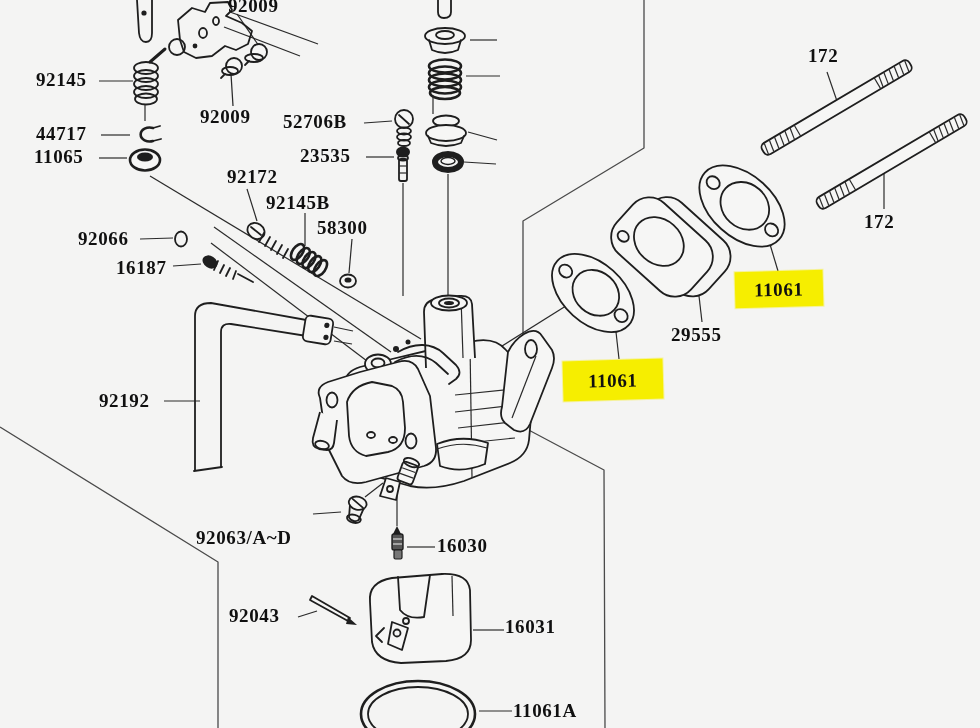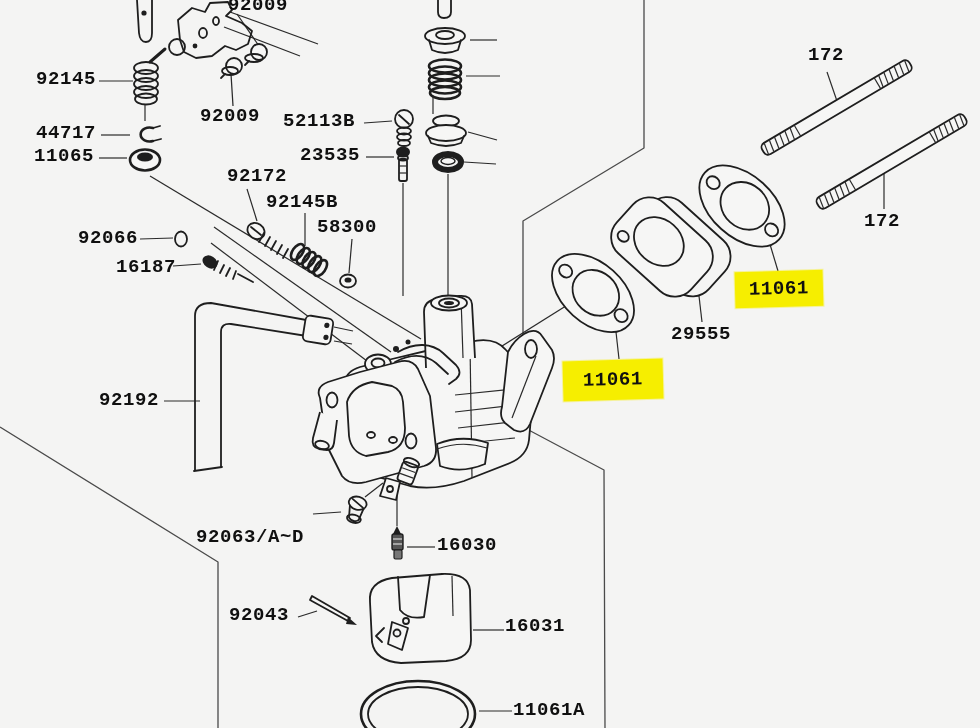--- a/index.html
+++ b/index.html
@@ -1,17 +1,17 @@
 <!DOCTYPE html>
 <html><head>
 <meta charset="utf-8">
 <style>
   html,body{margin:0;padding:0;background:#e9e9e9;}
   #stage{position:relative;width:980px;height:728px;background:#f4f4f3;overflow:hidden;
-         font-family:Liberation Mono, monospace;}
+         font-family:Liberation Serif, serif;}
   svg{position:absolute;left:0;top:0;}
   .p{fill:none;stroke:#1e1e1e;stroke-width:1.8;stroke-linecap:round;stroke-linejoin:round;}
   .pw{fill:#f6f6f5;stroke:#1e1e1e;stroke-width:1.8;stroke-linejoin:round;}
   .pk{fill:#1e1e1e;stroke:none;}
   .th{fill:none;stroke:#2a2a2a;stroke-width:1.2;}
   .bd{fill:none;stroke:#4a4a4a;stroke-width:1.3;stroke-linejoin:round;}
   .bold{stroke-width:2.6;}
   .lbl{position:absolute;font-weight:bold;font-size:19px;letter-spacing:.6px;
        color:#101010;white-space:nowrap;line-height:1;}
   .hl{position:absolute;background:#f6ee00;transform:rotate(-1.6deg);
@@ -353,21 +353,21 @@
     <ellipse class="p" cx="418" cy="714" rx="50" ry="27"></ellipse>
   </g>
 
 </svg>
 
 <div class="lbl" style="left:228px;top:-4px">92009</div>
 <div class="lbl" style="left:36px;top:70px">92145</div>
 <div class="lbl" style="left:36px;top:124px">44717</div>
 <div class="lbl" style="left:34px;top:147px">11065</div>
 <div class="lbl" style="left:200px;top:107px">92009</div>
-<div class="lbl" style="left:283px;top:112px">52113B</div>
+<div class="lbl" style="left:283px;top:112px">52706B</div>
 <div class="lbl" style="left:300px;top:146px">23535</div>
 <div class="lbl" style="left:227px;top:167px">92172</div>
 <div class="lbl" style="left:266px;top:193px">92145B</div>
 <div class="lbl" style="left:317px;top:218px">58300</div>
 <div class="lbl" style="left:78px;top:229px">92066</div>
 <div class="lbl" style="left:116px;top:258px">16187</div>
 <div class="lbl" style="left:99px;top:391px">92192</div>
 <div class="lbl" style="left:808px;top:46px">172</div>
 <div class="lbl" style="left:864px;top:212px">172</div>
 

